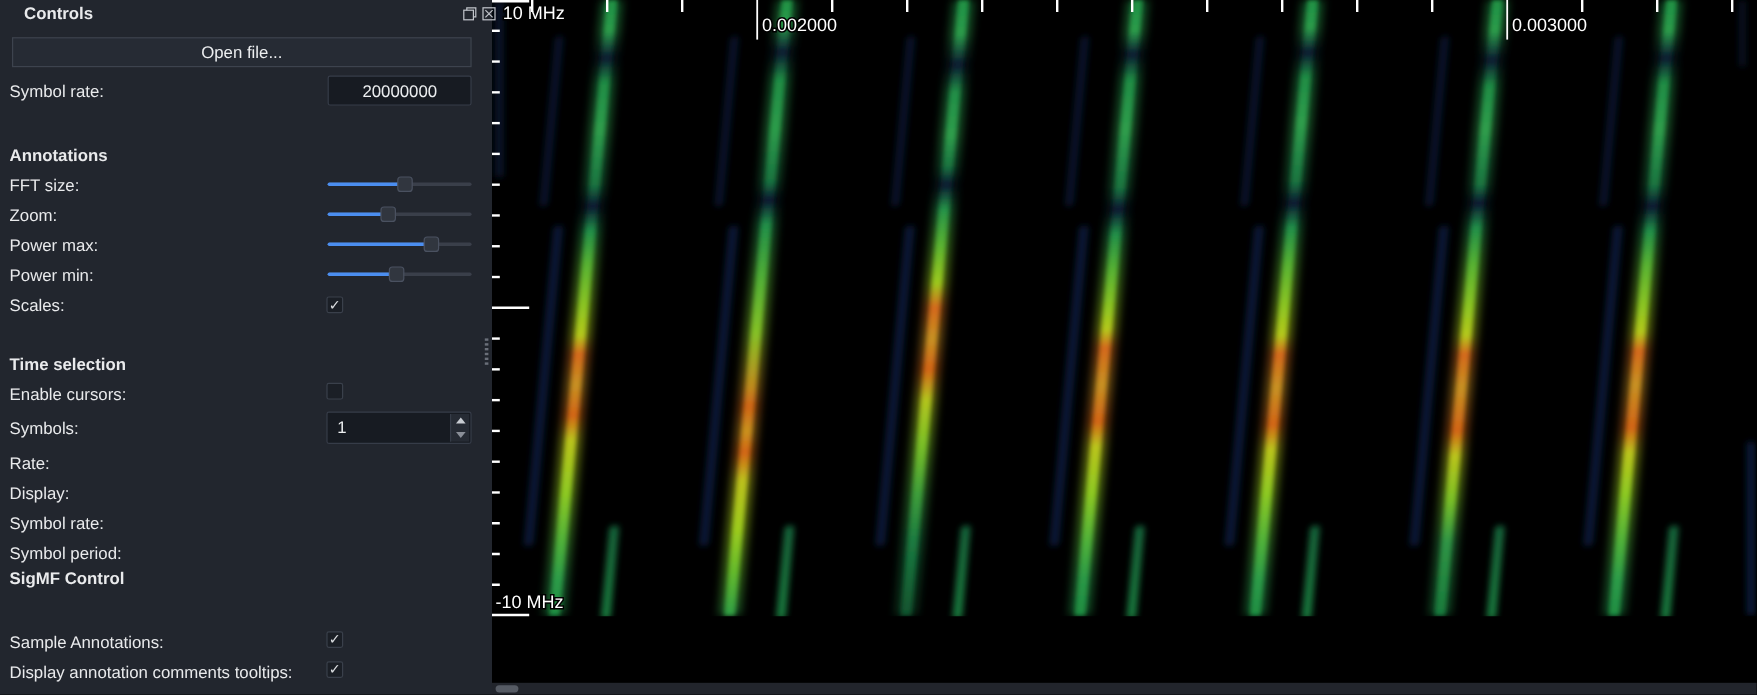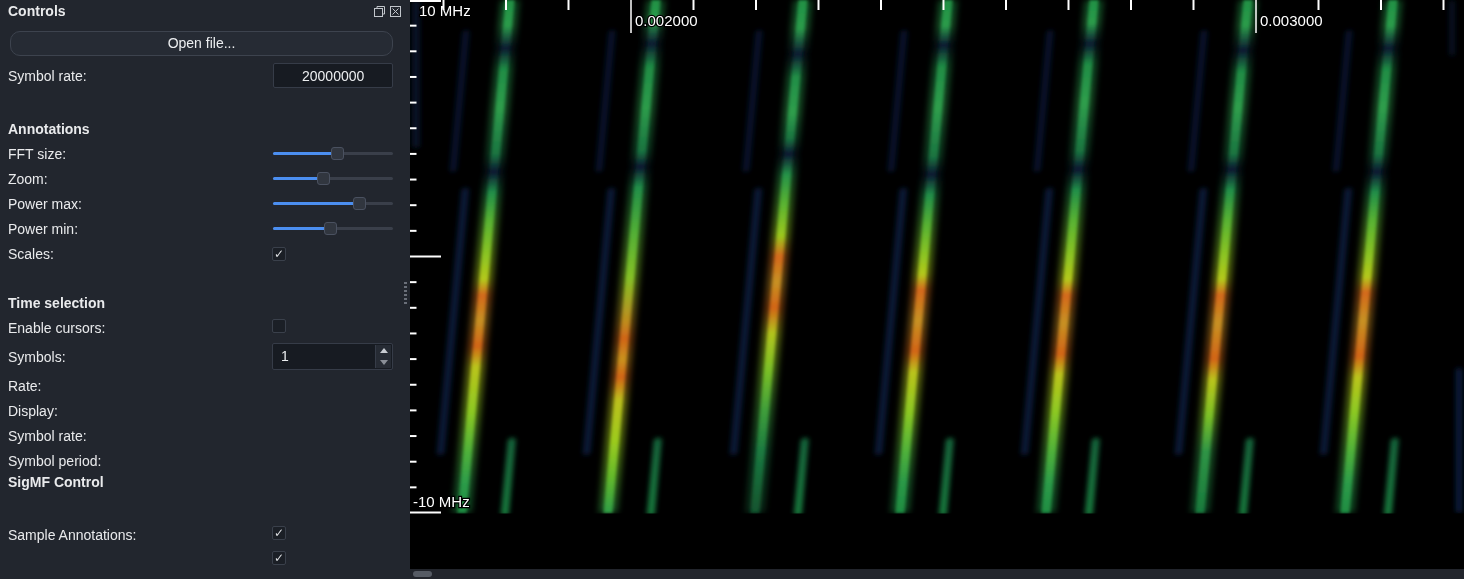--- a/index.html
+++ b/index.html
@@ -3,30 +3,30 @@
 <meta charset="utf-8">
 <style>
   * { box-sizing: border-box; margin: 0; padding: 0; }
   html,body { width:1464px; height:579px; overflow:hidden; background:#000;
     font-family:"Liberation Sans","DejaVu Sans",sans-serif; }
   .app { position:relative; width:1464px; height:579px; background:#000; }
 
   
   .controls-panel { position:absolute; left:0; top:0; width:410px; height:579px;
     background:#22262e; color:#e9eaec; font-size:14px; z-index:3; }
-  .dock-titlebar { position:absolute; left:0; top:0; width:100%; height:24px; }
+  .dock-titlebar { position:absolute; left:12px; top:0; width:100%; height:24px; }
   .dock-title { position:absolute; left:8px; top:3px; font-weight:bold; }
   .dock-btns { position:absolute; right:8px; top:5px; display:flex; gap:3px; }
   .dock-btns svg { display:block; }
 
   .row-label { position:absolute; left:8px; white-space:nowrap; }
   .hdr { font-weight:bold; }
 
   .open-file-btn { position:absolute; left:10px; top:31px; width:383px; height:25px;
-    background:#262b34; border:1px solid #3d434e; border-radius:10px; color:#eceef0;
+    background:#262b34; border:1px solid #3d434e; border-radius:0; color:#eceef0;
     font-size:14px; font-family:inherit; text-align:center; line-height:23px; cursor:default; }
 
   .text-field { position:absolute; left:273px; width:120px; height:25px;
     background:#171b22; border:1px solid #363c48; border-radius:2px; color:#eceef0;
     font-size:14px; font-family:inherit; padding:0 7px; outline:none; }
 
   .slider { position:absolute; left:273px; width:120px; height:15px; }
   .slider .track { position:absolute; left:0; top:6px; width:120px; height:3px;
     background:#3a3f4a; border-radius:2px; }
   .slider .fill { position:absolute; left:0; top:6px; height:3px;
@@ -139,20 +139,21 @@
     <span class="row-label" style="top:378px">Rate:</span>
     <span class="row-label" style="top:403px">Display:</span>
     <span class="row-label" style="top:428px">Symbol rate:</span>
     <span class="row-label" style="top:453px">Symbol period:</span>
 
     <span class="row-label hdr" style="top:474px">SigMF Control</span>
 
     <span class="row-label" style="top:527px">Sample Annotations:</span>
     <span class="checkbox" style="left:272px; top:526px">✓</span>
 
+    <span class="row-label" style="top:552px">Display annotation comments tooltips:</span>
     <span class="checkbox" style="left:272px; top:551px">✓</span>
 
     <div class="splitter">
       <i></i>
         <i></i>
         <i></i>
         <i></i>
         <i></i>
         <i></i>
     </div>

